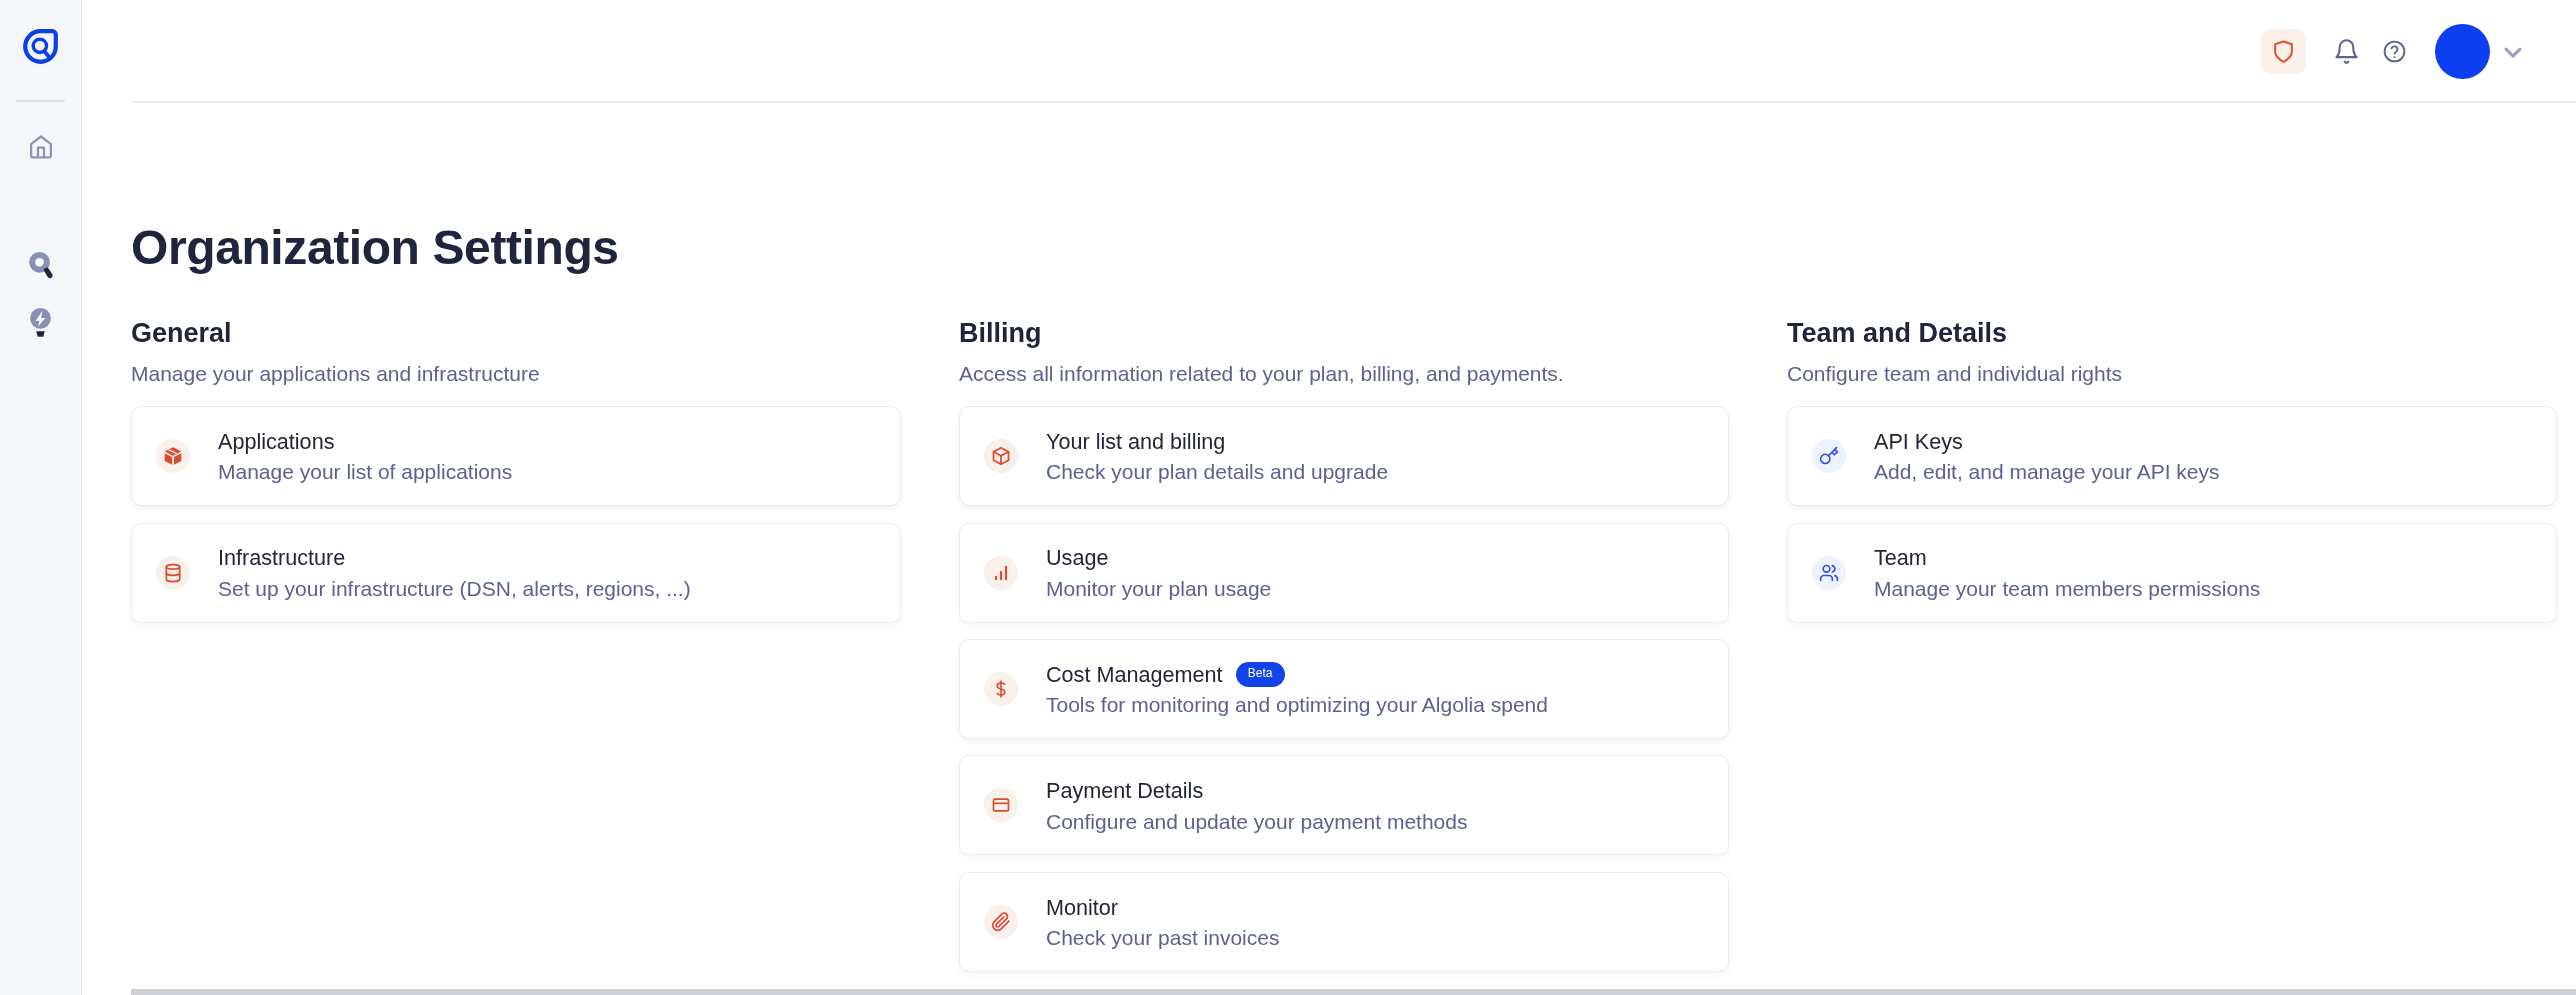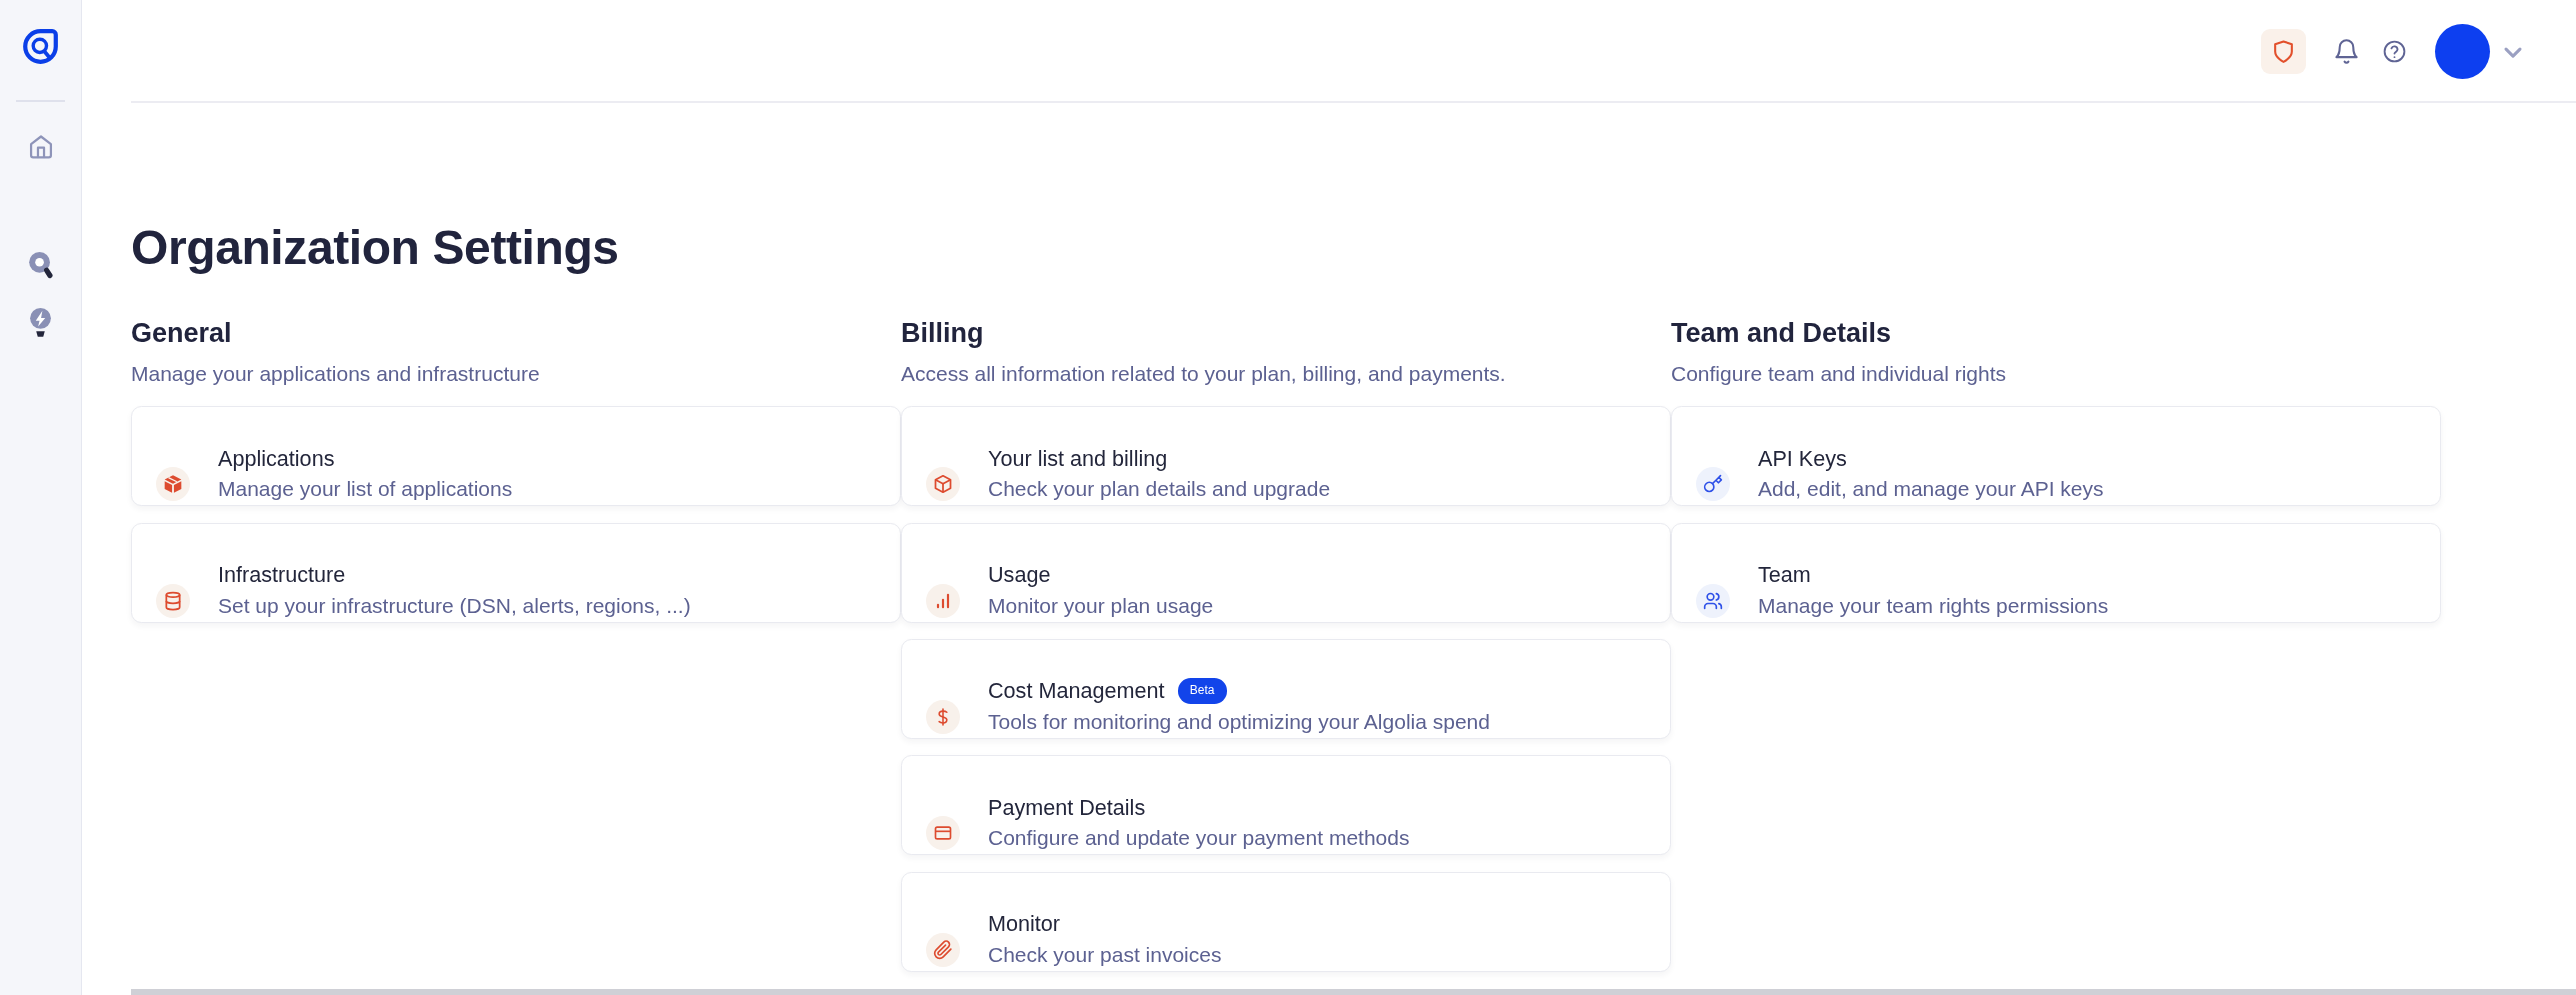--- a/index.html
+++ b/index.html
@@ -43,31 +43,31 @@
   
   .content {
     position:absolute; left:82px; right:0; top:103px; bottom:0;
     padding:37px 18px 0 49px; background:#ffffff;margin-top:40px;
   }
   h1.page-title {
     font-size:48px; font-weight:700; letter-spacing:-0.4px; color:#21243d;
     margin-top:40px;
   }
   .grid {
-    display:flex; margin-top:42px;
+    display:flex; gap:58px; margin-top:42px;
   }
   .col { width:770px; }
   .col h2 { font-size:27px; font-weight:700; color:#21243d; line-height:33px; }
   .col .col-desc { font-size:21px; color:#5c6191; line-height:25px; margin-top:11.2px; }
   .cards { margin-top:20px; display:flex; flex-direction:column; gap:16.4px; }
 
   .card {
     height:100px; background:#ffffff; border:1.5px solid #e9eaf0; border-radius:10.4px;
     box-shadow:0 3px 6px rgba(35,38,59,0.05);
-    display:flex; align-items:flex-end; padding:4px 24px; cursor:pointer;
+    display:flex; align-items:center; padding:16px 24px; cursor:pointer;
   }
   .card-icon {
     width:34px; height:34px; border-radius:50%; background:#f8f1eb;
     display:flex; align-items:center; justify-content:center; flex:none;
   }
   .card-icon.blue { background:#eef2fc; }
   .card-text { margin-left:28px; display:flex; flex-direction:column; }
   .card-title-row { display:flex; align-items:center; }
   .card-title { font-size:21.6px; font-weight:500; color:#23263b; line-height:27px; }
   .card-desc { font-size:21px; font-weight:400; color:#5c6191; line-height:25px; margin-top:4.5px; }
@@ -303,21 +303,21 @@
               <path d="M16 21v-2a4 4 0 0 0-4-4H6a4 4 0 0 0-4 4v2"></path>
               <circle cx="9" cy="7" r="4"></circle>
               <path d="M22 21v-2a4 4 0 0 0-3-3.87"></path>
               <path d="M16 3.13a4 4 0 0 1 0 7.75"></path>
             </svg>
           </div>
           <div class="card-text">
             <div class="card-title-row">
               <span class="card-title">Team</span>
             </div>
-            <span class="card-desc">Manage your team rights permissions</span>
+            <span class="card-desc">Manage your team members permissions</span>
           </div>
         </div>
       </div>
     </section>
 
   </div>
 </main>
 
 <div class="bottom-rule"></div>
 

